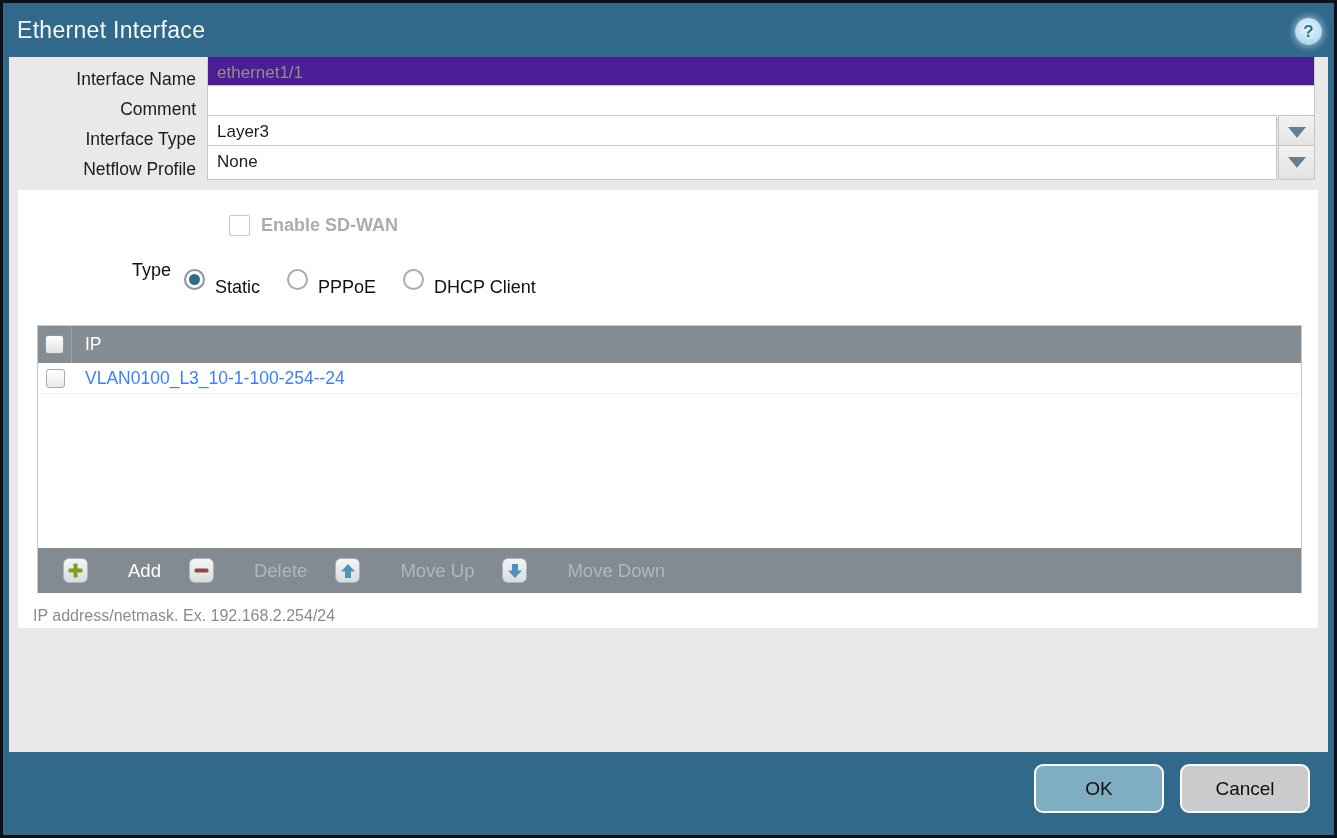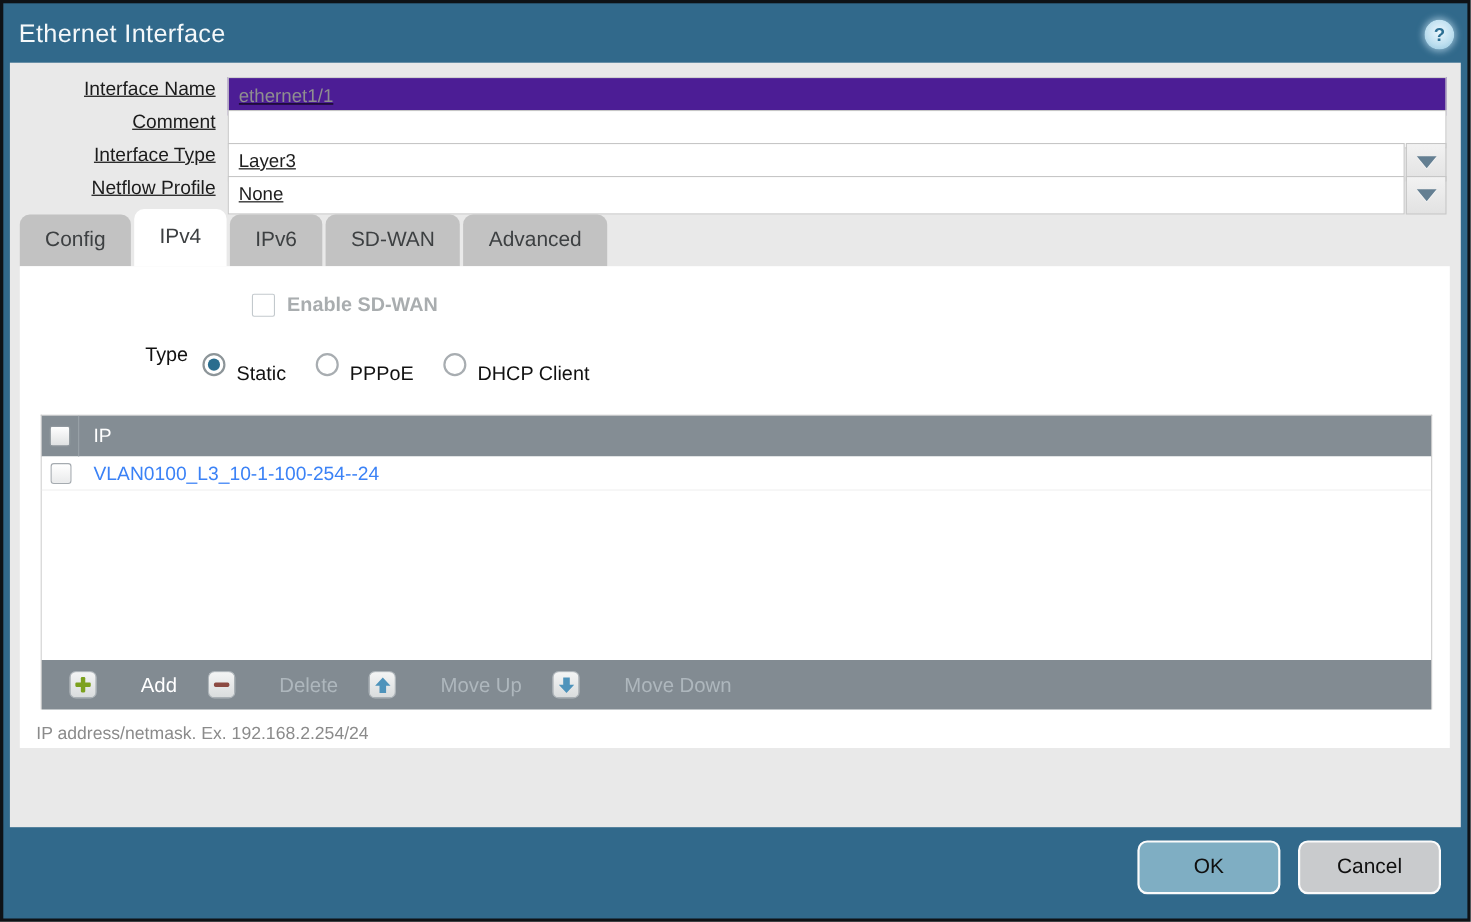--- a/index.html
+++ b/index.html
@@ -29,21 +29,21 @@
     box-shadow:0 0 6px 2px rgba(210,235,250,0.55);
     display:flex; align-items:center; justify-content:center;
     color:#2c6f93; font-size:17px; font-weight:bold; cursor:pointer;
   }
   
   .content {
     position:absolute; top:54px; left:6px; right:6px; bottom:83px;
     background:#E9E9E9; overflow:hidden;
   }
   .form-area { padding-top:13px; }
-  .form-row { display:flex; align-items:flex-start; height:20px; margin-bottom:10px;text-decoration:underline; }
+  .form-row { display:flex; align-items:flex-end; height:20px; margin-bottom:10px; }
   .form-label {
     width:198px; text-align:right; padding-right:11px;
     font-size:17.5px; color:#1c1c1c; white-space:nowrap;
   }
   .field-wrap { flex:1; display:flex; height:35px; margin-right:13px; }
   .text-input {
     flex:1; height:35px; border:1px solid #c6c6c6; background:#ffffff;
     font-family:"Liberation Sans", sans-serif;
     font-size:17px; color:#2a2a2a; padding:0 9px; outline:none;
   }
@@ -196,27 +196,20 @@
         <div class="field-wrap">
           <div class="combo-text">None</div>
           <div class="combo-btn">
             <div class="combo-arrow"></div>
           </div>
         </div>
       </div>
 
     </div>
 
-    <div class="tabs">
-      <div class="tab">Config</div>
-      <div class="tab active">IPv4</div>
-      <div class="tab">IPv6</div>
-      <div class="tab">SD-WAN</div>
-      <div class="tab">Advanced</div>
-    </div>
 
     <div class="panel">
 
       <div class="sdwan-row">
         <div class="checkbox"></div>
         <div class="sdwan-label">Enable SD-WAN</div>
       </div>
 
       <div class="type-row">
         <div class="type-label">Type</div>

